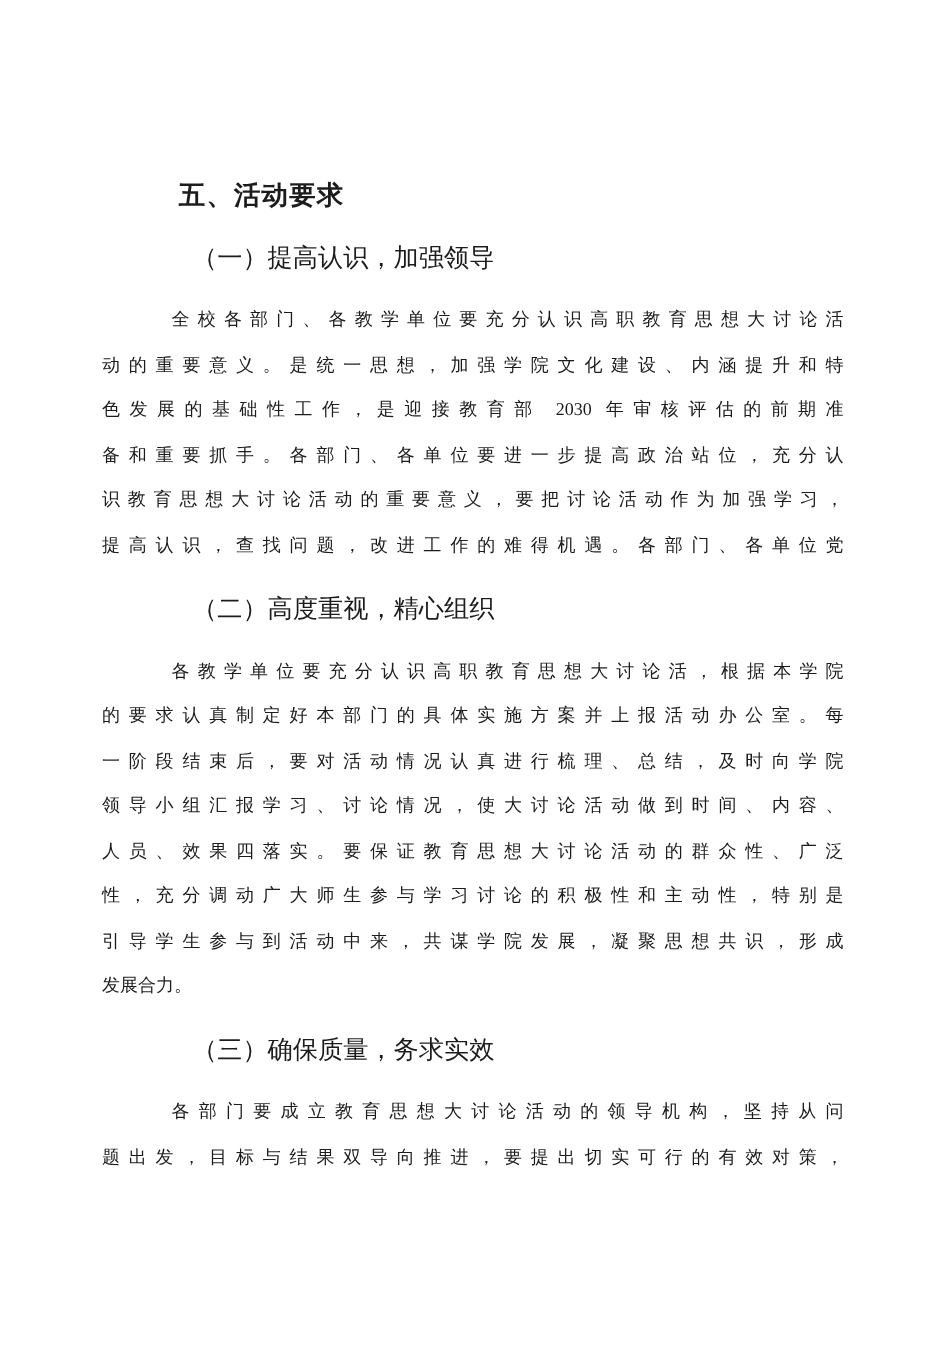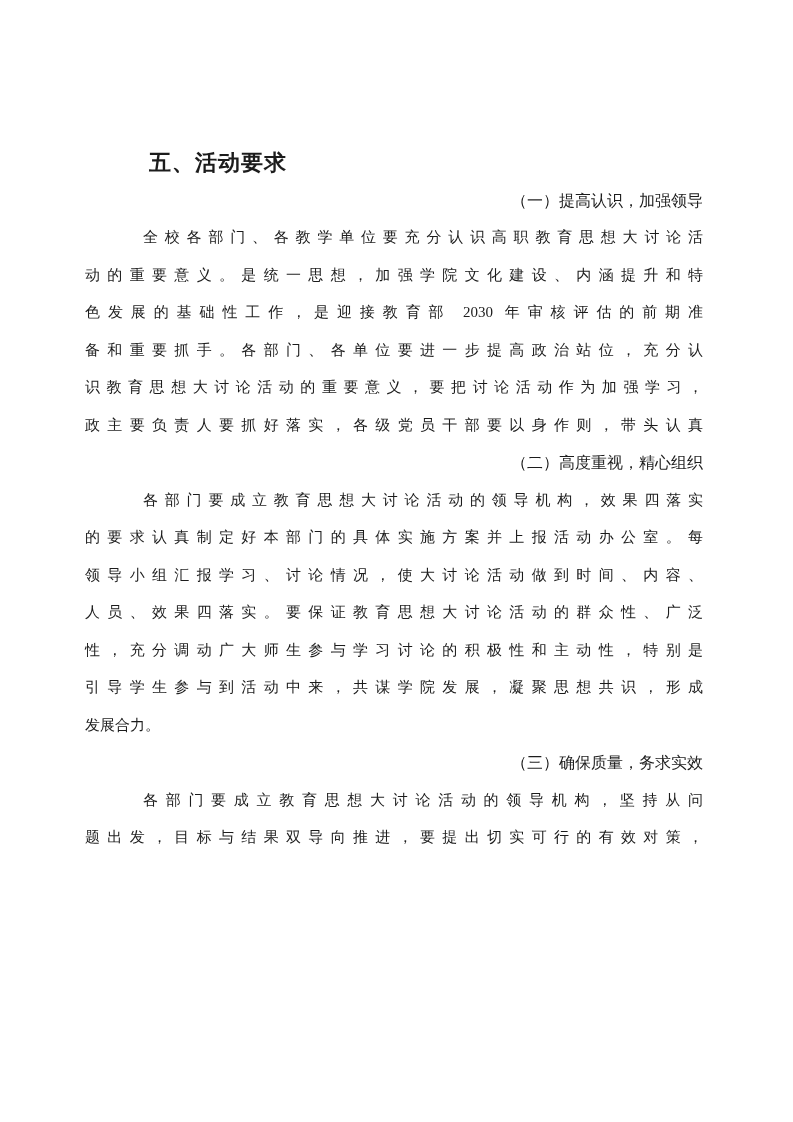--- a/index.html
+++ b/index.html
@@ -25,60 +25,61 @@
     margin: 0;
     font-family: Liberation Sans, sans-serif;
     font-weight: 700;
     font-size: 22px;
     line-height: 37.5px;
     text-indent: 64px;
     letter-spacing: 1px;
     white-space: nowrap;
   }
   .subheading {
-    margin: 0;
+    margin: 15px;
     font-weight: 400;
-    font-size: 16px;
+    font-size: 21px;
     line-height: 37.5px;
     text-indent: 60px;
     white-space: nowrap;
-    text-align: right;
   }
   .line {
     font-size: 15px;
     line-height: 37.5px;
     text-align: justify;
     text-align-last: justify;
   }
   .line.first {
     text-indent: 58px;
   }
   .line.para-end {
     text-align: center;
     text-align-last: left;
+    font-family: Liberation Mono, monospace;
   }
 </style>
 </head>
 <body>
 
 <div class="page">
 
   <h2 class="heading">五、活动要求</h2>
 
   <h3 class="subheading">（一）提高认识，加强领导</h3>
   <div class="line first">全校各部门、各教学单位要充分认识高职教育思想大讨论活</div>
   <div class="line">动的重要意义。是统一思想，加强学院文化建设、内涵提升和特</div>
   <div class="line">色发展的基础性工作，是迎接教育部 2030 年审核评估的前期准</div>
   <div class="line">备和重要抓手。各部门、各单位要进一步提高政治站位，充分认</div>
   <div class="line">识教育思想大讨论活动的重要意义，要把讨论活动作为加强学习，</div>
-  <div class="line">政主要负责人要抓好落实，各级党员干部要以身作则，带头认真</div>
+  <div class="line">提高认识，查找问题，改进工作的难得机遇。各部门、各单位党</div>
 
   <h3 class="subheading">（二）高度重视，精心组织</h3>
-  <div class="line first">各部门要成立教育思想大讨论活动的领导机构，效果四落实</div>
+  <div class="line first">各教学单位要充分认识高职教育思想大讨论活，根据本学院</div>
   <div class="line">的要求认真制定好本部门的具体实施方案并上报活动办公室。每</div>
+  <div class="line">一阶段结束后，要对活动情况认真进行梳理、总结，及时向学院</div>
   <div class="line">领导小组汇报学习、讨论情况，使大讨论活动做到时间、内容、</div>
   <div class="line">人员、效果四落实。要保证教育思想大讨论活动的群众性、广泛</div>
   <div class="line">性，充分调动广大师生参与学习讨论的积极性和主动性，特别是</div>
   <div class="line">引导学生参与到活动中来，共谋学院发展，凝聚思想共识，形成</div>
   <div class="line para-end">发展合力。</div>
 
   <h3 class="subheading">（三）确保质量，务求实效</h3>
   <div class="line first">各部门要成立教育思想大讨论活动的领导机构，坚持从问</div>
   <div class="line">题出发，目标与结果双导向推进，要提出切实可行的有效对策，</div>
 

